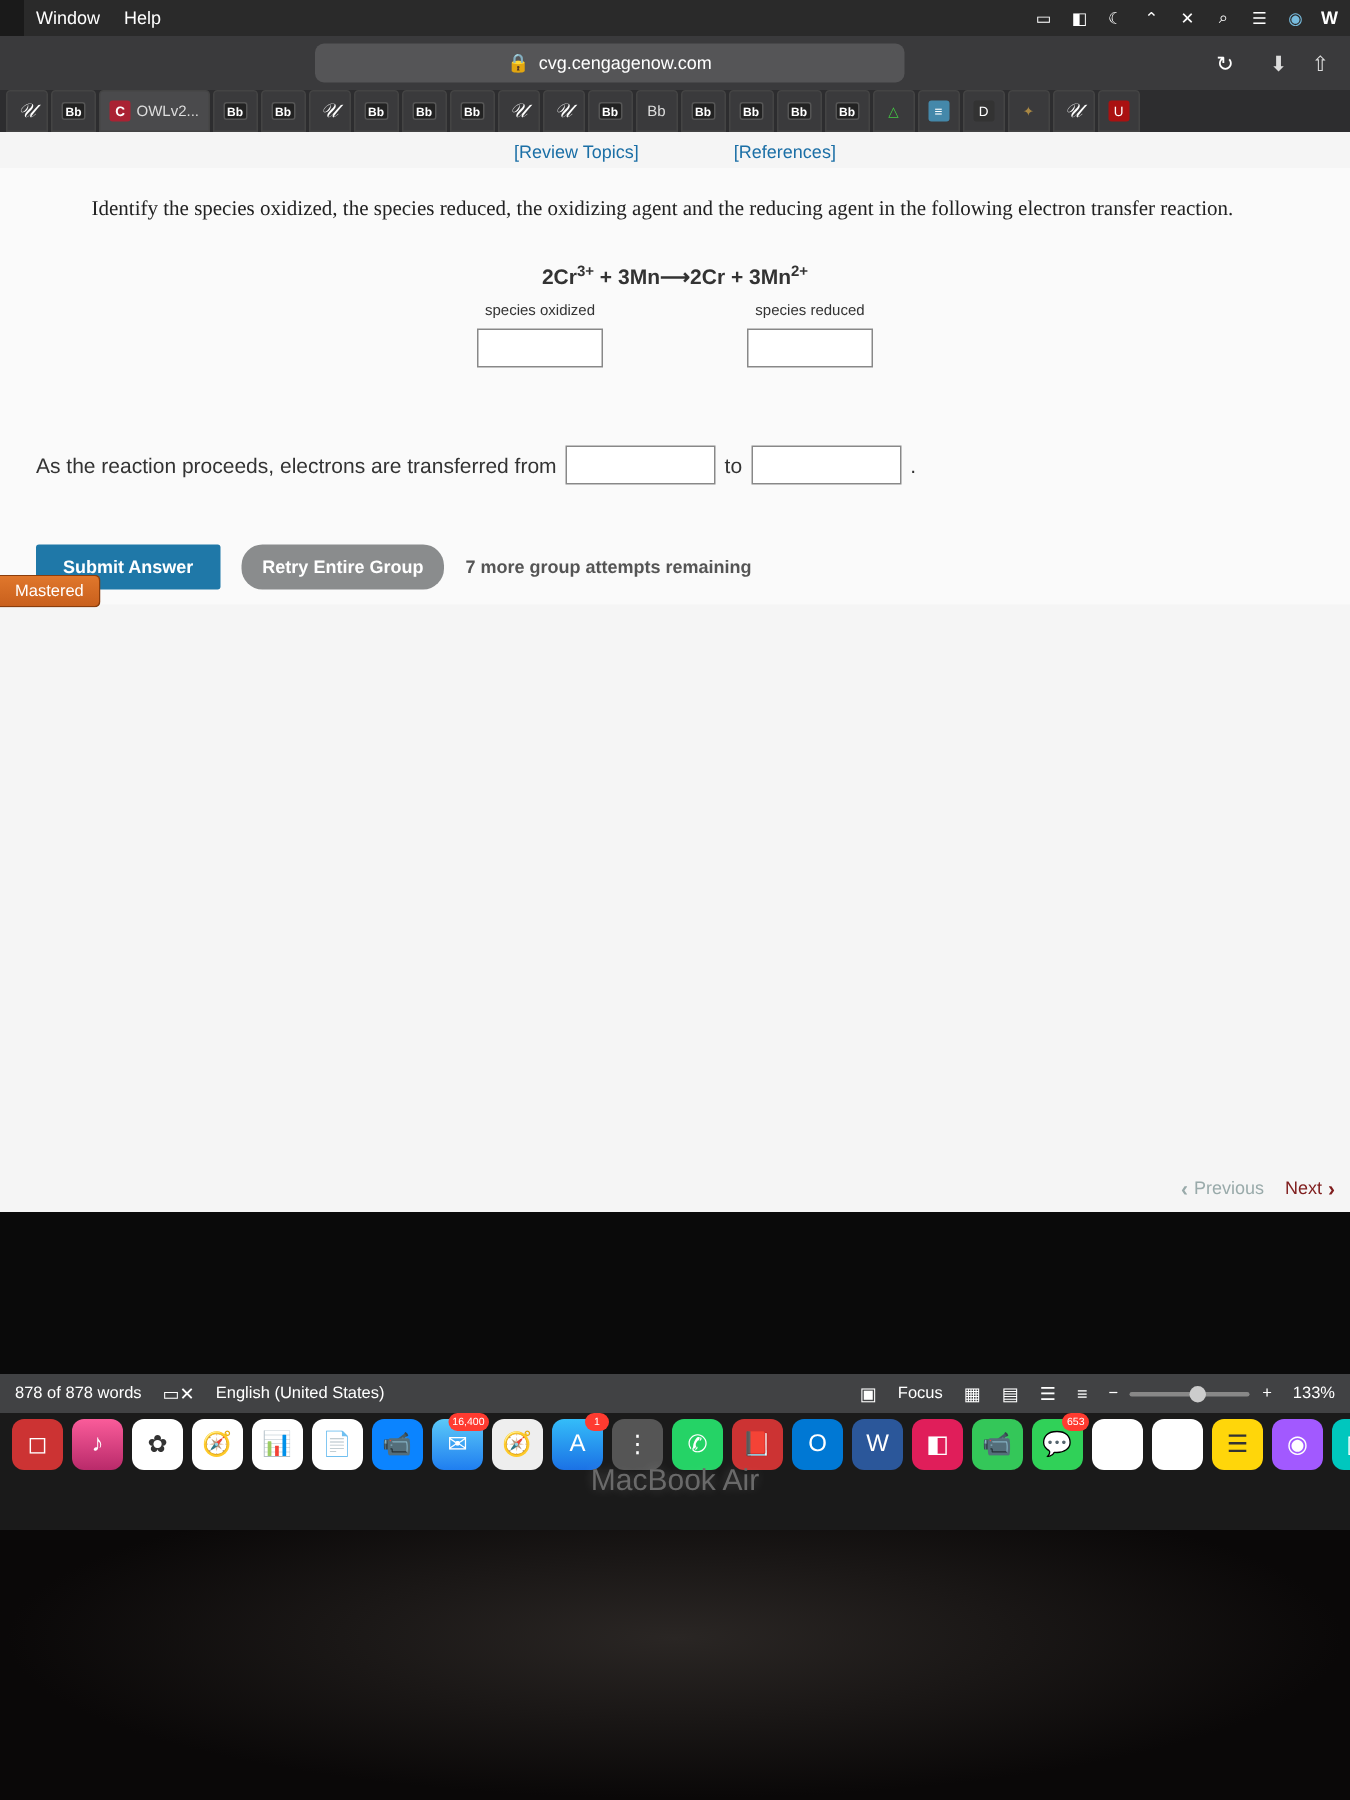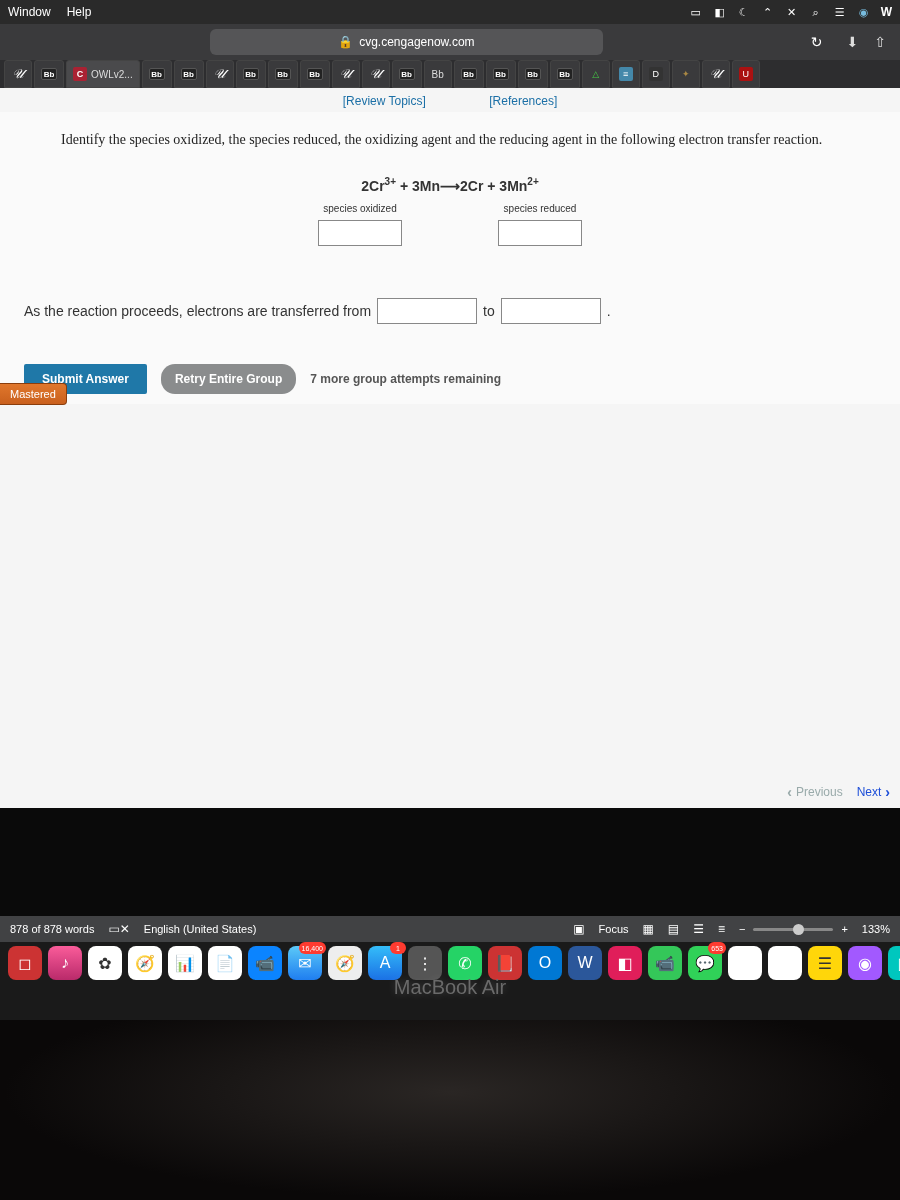--- a/index.html
+++ b/index.html
@@ -14,20 +14,21 @@
   
   .mac-menubar {
     height: 24px;
     background: #2a2a2a;
     color: #fff;
     display: flex;
     align-items: center;
     padding: 0 8px;
     font-size: 12px;
     justify-content: space-between;
+    margin-left: 16px;
   }
   .mac-menubar-left { display: flex; gap: 16px; }
   .mac-menubar-right { display: flex; gap: 10px; align-items: center; }
   .menubar-icon { width: 14px; height: 14px; display: inline-flex; align-items: center; justify-content: center; font-size: 11px; }
 
   
   .browser-chrome {
     height: 36px;
     background: #3a3a3c;
     display: flex;
@@ -152,21 +153,21 @@
   }
   .attempts-remaining { font-size: 12px; color: #555; font-weight: bold; }
 
   .page-nav {
     position: absolute;
     bottom: 8px; right: 10px;
     display: flex; gap: 14px; align-items: center;
     font-size: 12px;
   }
   .nav-prev { color: #9aa; display:flex; align-items:center; gap:4px; }
-  .nav-next { color: #1d4ed8; display:flex; align-items:center; gap:4px; }
+  .nav-next { color: #7f1d1d; display:flex; align-items:center; gap:4px; }
   .chev { font-size: 14px; font-weight: bold; }
 
   
   .black-gap { height: 108px; background: #0a0a0a; }
 
   
   .word-status {
     height: 26px;
     background: #414244;
     color: #fff;

